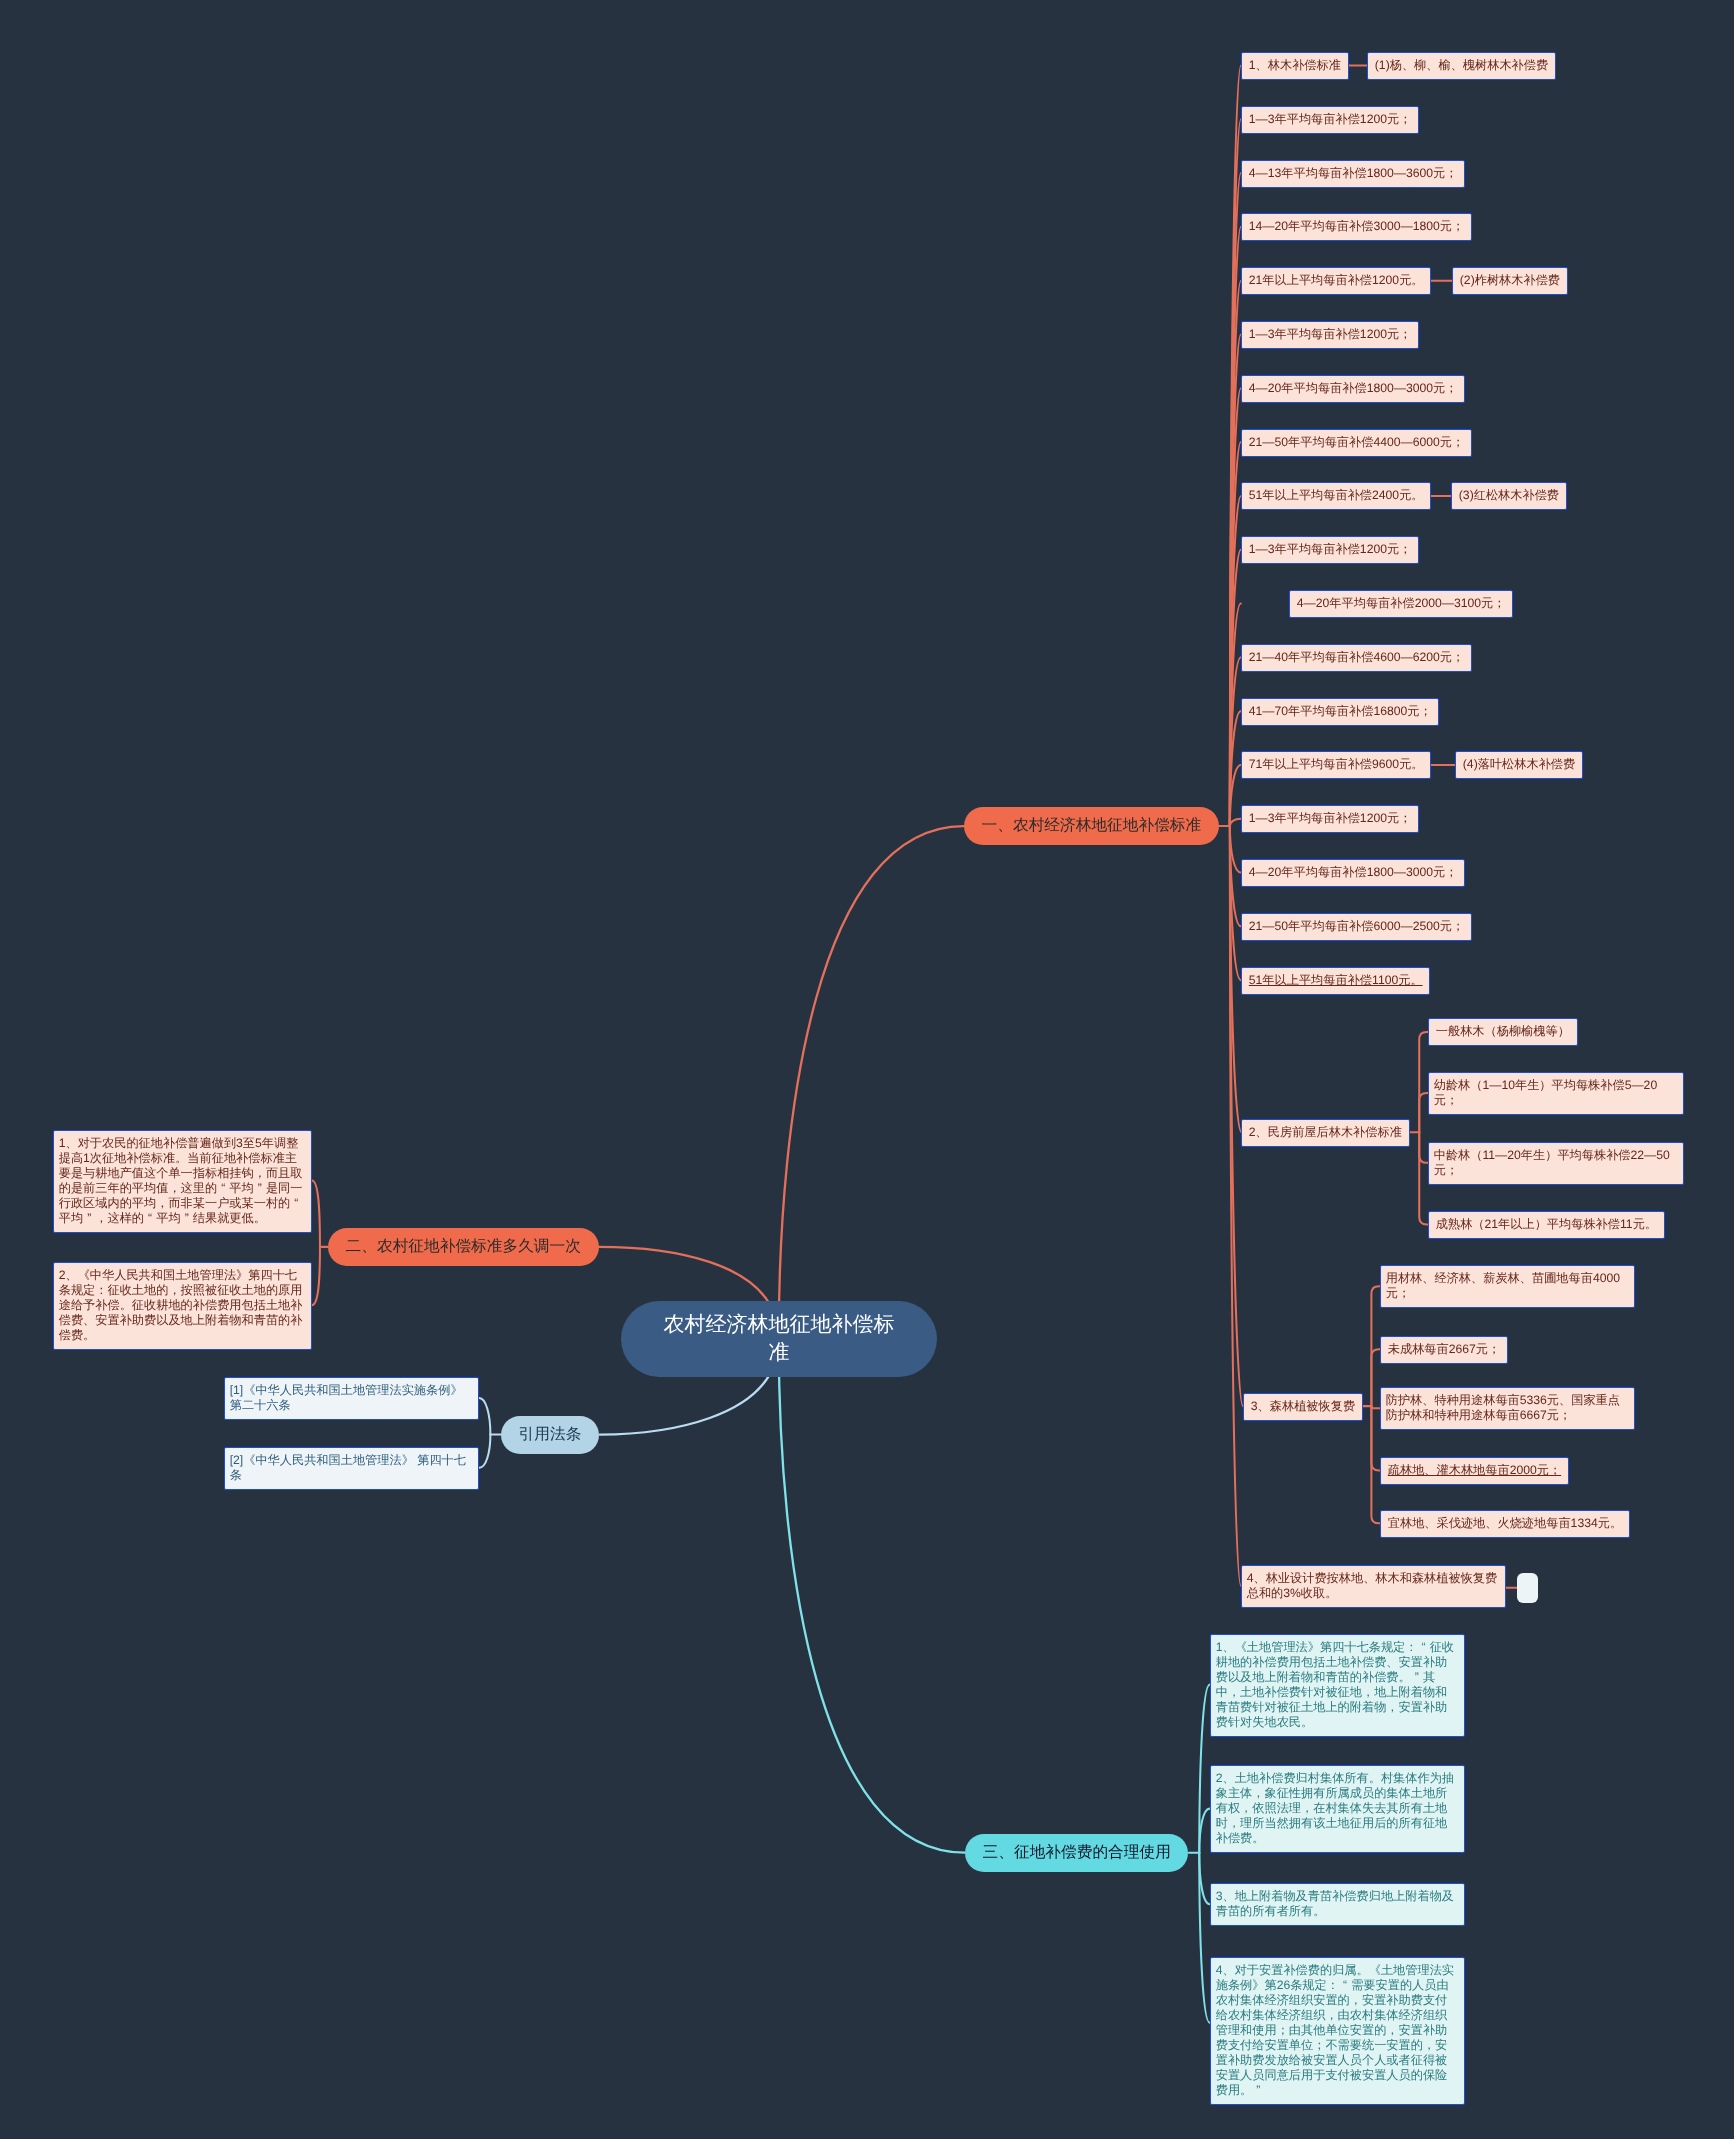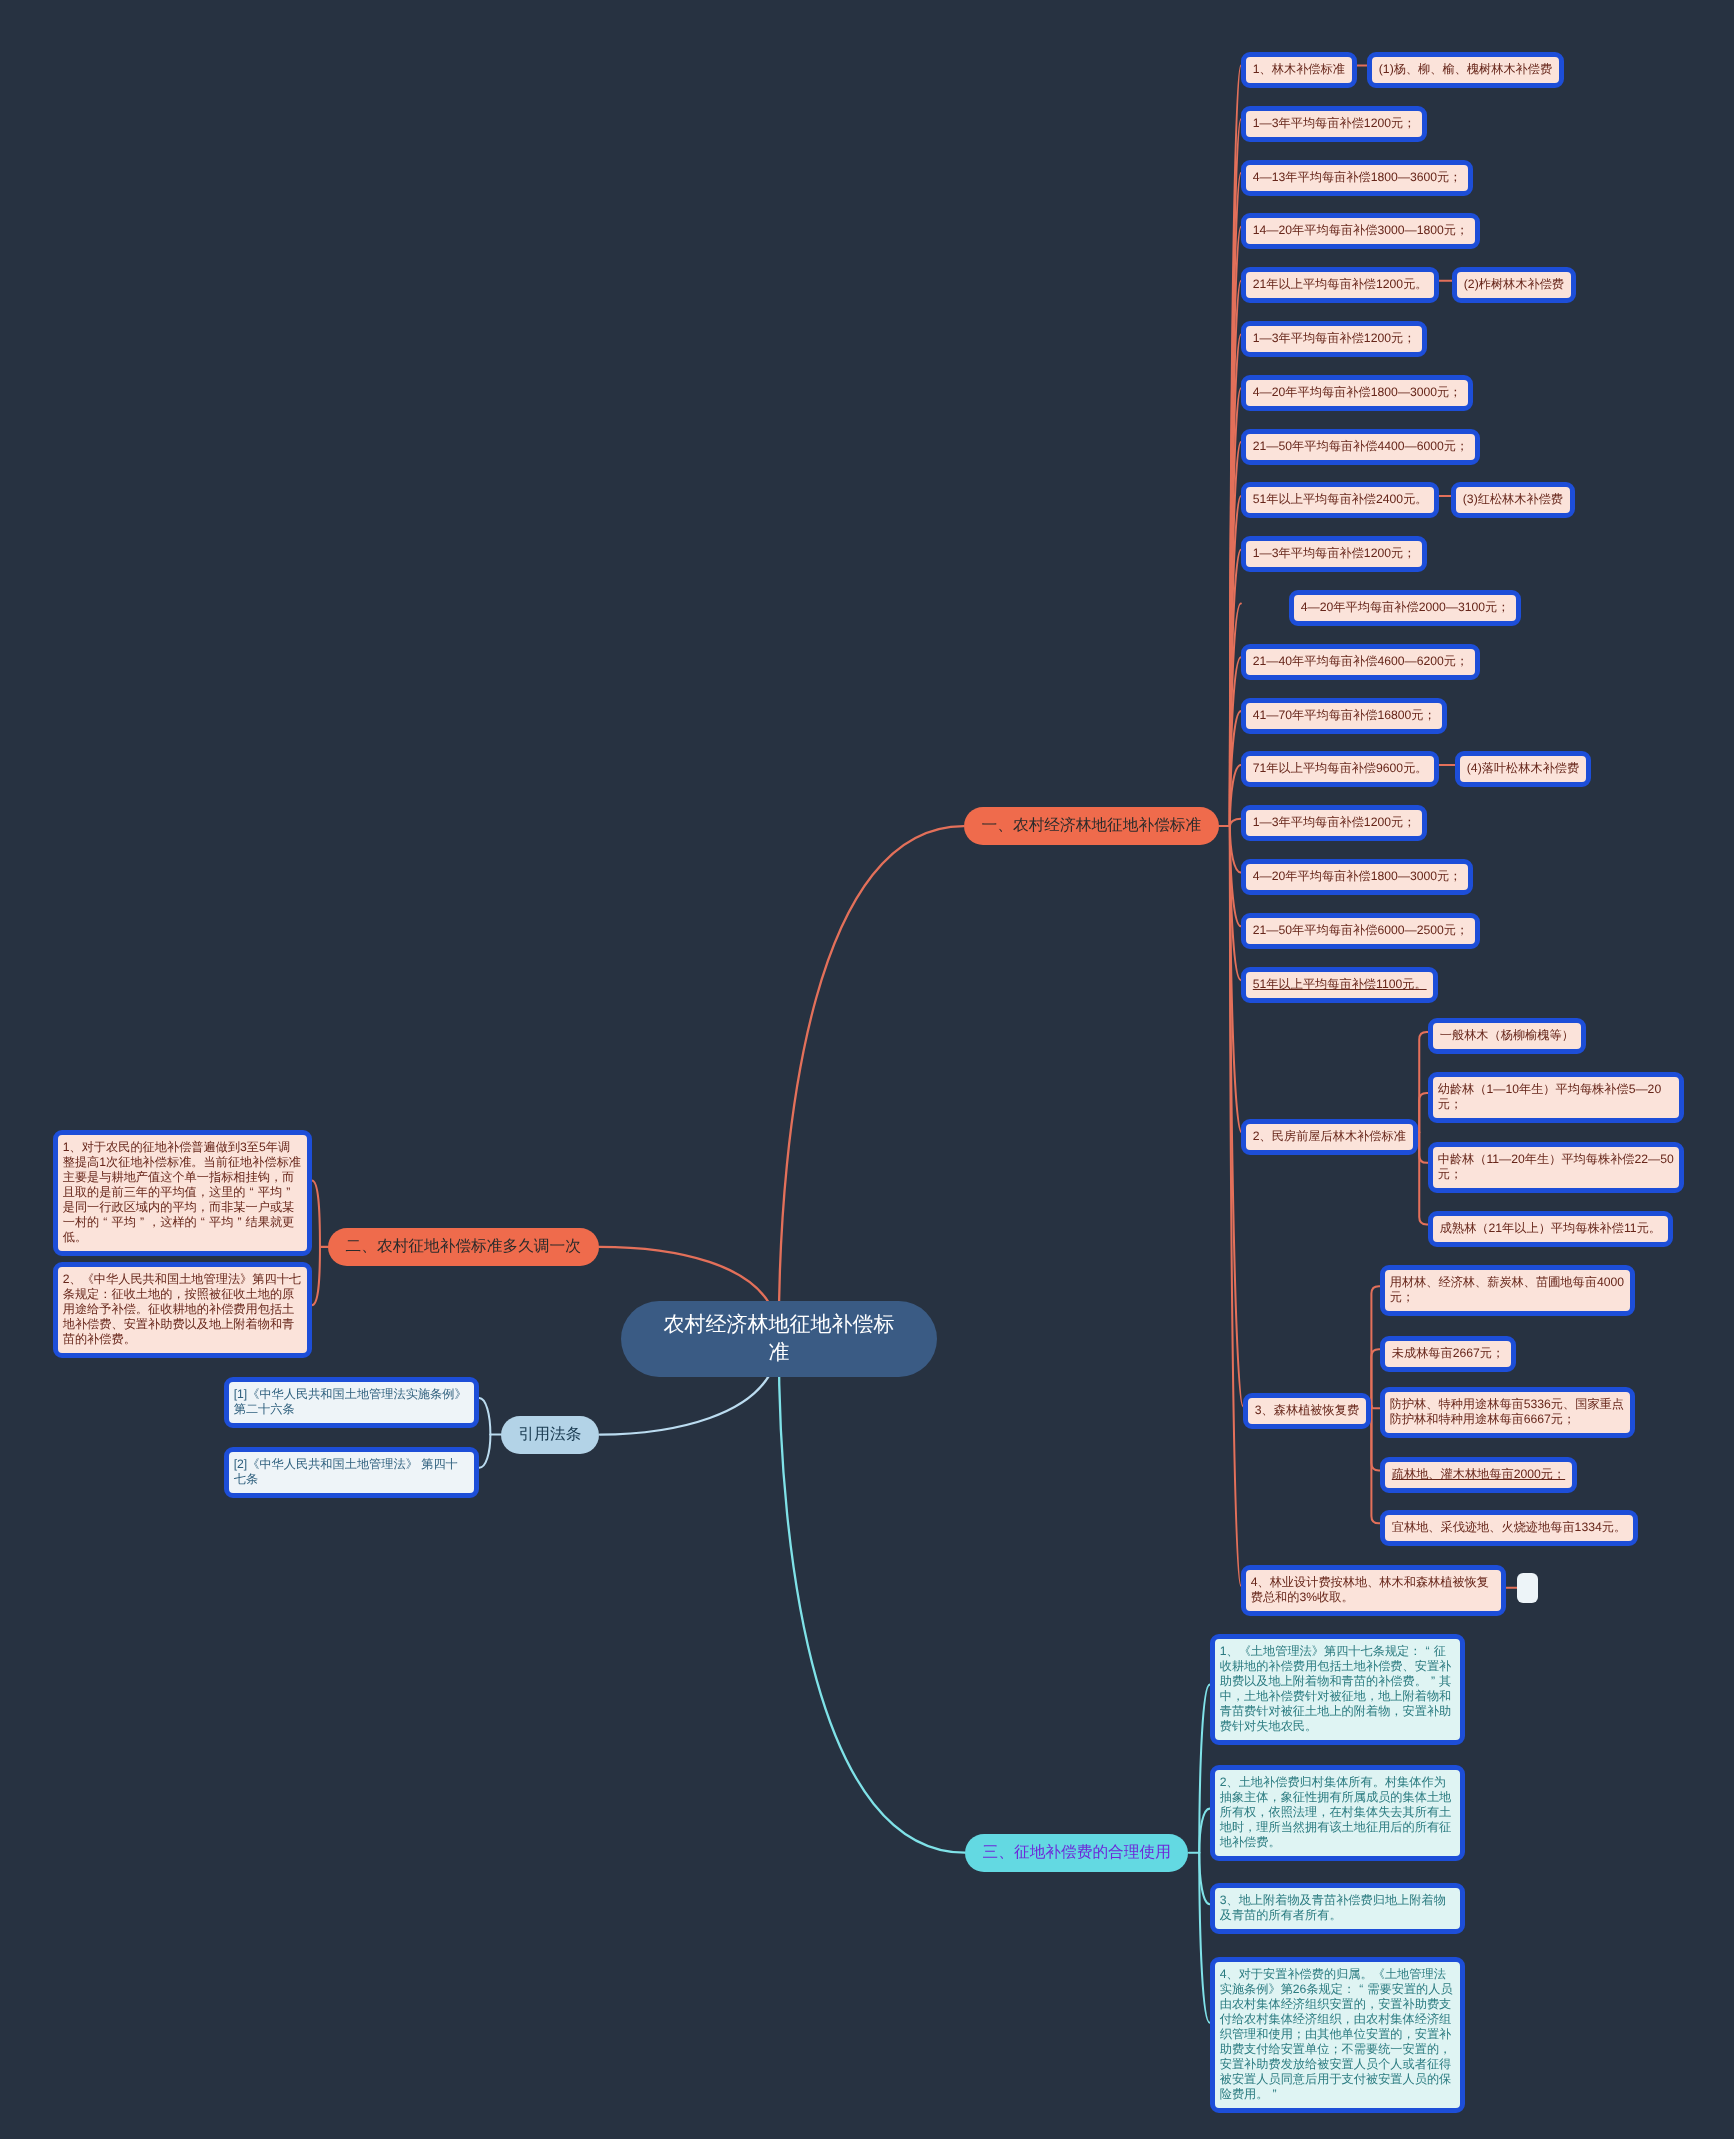--- a/index.html
+++ b/index.html
@@ -8,23 +8,23 @@
   #stage{-webkit-font-smoothing:antialiased;position:relative;width:1735px;height:2140px;background:#273241;overflow:hidden;
          font-family:"Liberation Sans","DejaVu Sans",sans-serif;}
   #links{position:absolute;left:0;top:0;width:1735px;height:2140px;}
   .node{position:absolute;box-sizing:border-box;will-change:transform;}
   .root{background:#3A5B84;color:#fff;border-radius:39px;font-size:21px;line-height:28px;
         text-align:center;padding:10.2px 39px;}
   .pill{border-radius:19px;font-size:15.7px;line-height:24.4px;padding:6.8px 17.6px;
         text-align:center;white-space:nowrap;}
   .pill.orange{background:#EF6B4C;color:#2b2b2b;}
   .pill.blue{background:#B3D3E7;color:#17384E;}
-  .pill.cyan{background:#63D9E2;color:#6d28d9;}
-  .leaf{border-radius:9px;font-size:12.2px;line-height:15px;padding:5.4px 4.7px;
-        border:5px solid #1d4ed8;}
+  .pill.cyan{background:#63D9E2;color:#0f172a;}
+  .leaf{border-radius:2px;font-size:12.2px;line-height:15px;padding:5.4px 4.7px;
+        border:1px solid #1d4ed8;}
   .leaf.auto{white-space:nowrap;padding-left:6.8px;padding-right:6.8px;}
   .leaf.o{background:#FBE3DA;color:#67261A;}
   .leaf.b{background:#EEF4F8;color:#2E5F7D;}
   .leaf.c{background:#DFF4F3;color:#2B7B80;}
   .stub{background:#EDF4F8;border-radius:6.1px;}
   .fw{display:inline-block;width:1em;text-align:center;font-style:normal;}
 </style>
 </head>
 <body>
 <div id="stage">

